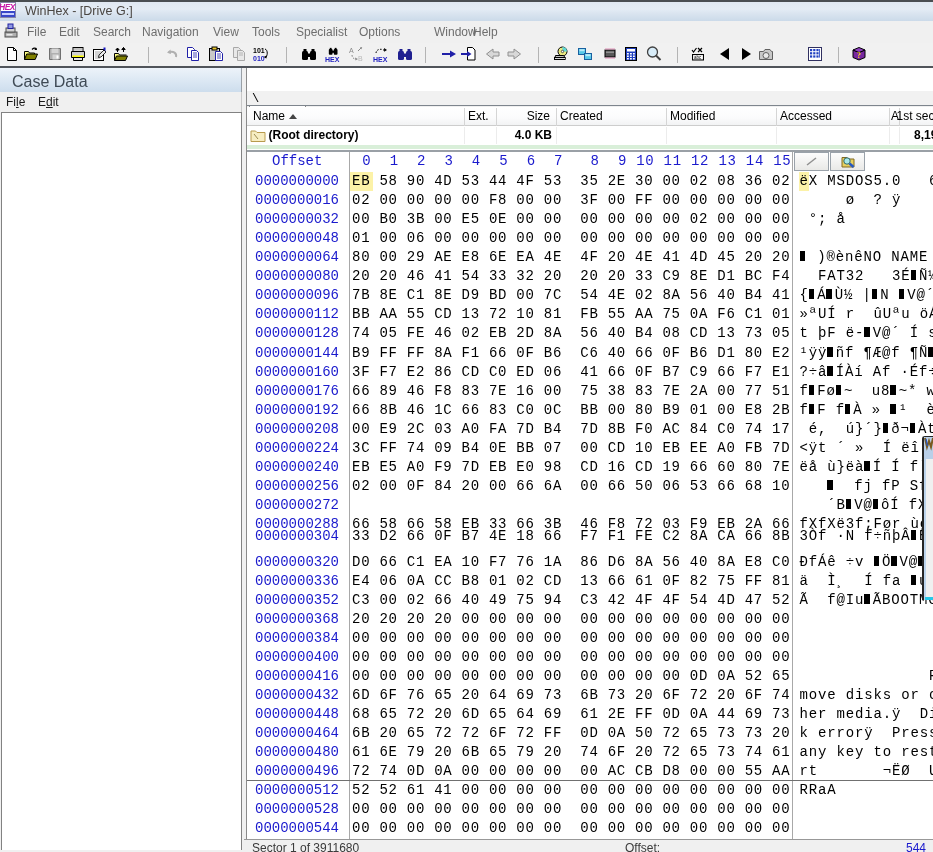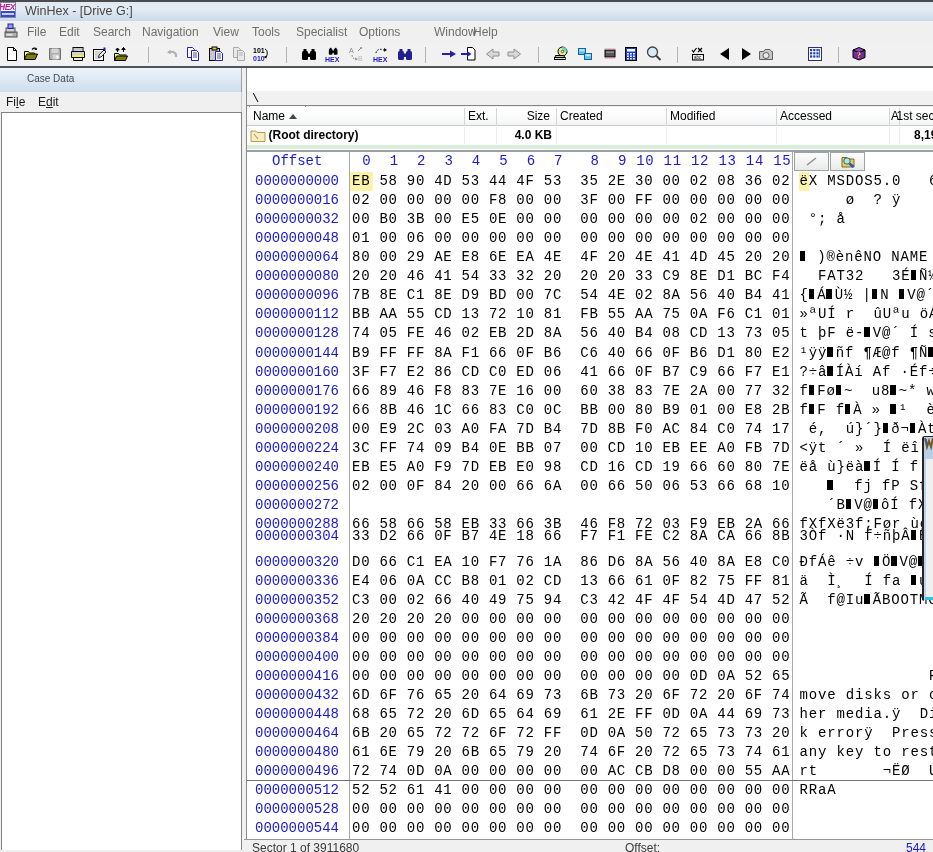--- a/index.html
+++ b/index.html
@@ -18,21 +18,21 @@
 #menu span { position:absolute; top:4px; font-size:12px; color:#6e6e6e; white-space:nowrap; }
 #mico { position:absolute; left:3px; top:2px; width:16px; height:16px; }
 
 #tbar { left:0; top:43px; width:933px; height:23px; background:#f1f1f1; }
 .ic { position:absolute; }
 .tsep { position:absolute; top:47px; width:1px; height:16px; background:#b4b4b4; }
 #darkline { left:0; top:66px; width:933px; height:2px; background:#50545a; }
 
 #cdhead { left:0; top:68px; width:242px; height:24px;
   background:linear-gradient(180deg,#edf3fa 0,#e2ecf6 8px,#cddded 24px); border-right:1px solid #9aa0a6; }
-#cdhead span { position:absolute; left:27px; top:5px; font-size:10px; color:#3f4a55; }
+#cdhead span { position:absolute; left:12px; top:5px; font-size:16px; color:#3f4a55; }
 #cdmenu { left:0; top:92px; width:242px; height:20px; background:#f0f0f0; border-right:1px solid #c8c8c8; }
 #cdmenu span { position:absolute; top:3px; font-size:12px; color:#1a1a1a; }
 #cdmenu u { text-decoration:underline; }
 #cdbox { left:1px; top:112px; width:241px; height:740px; background:#fff; border:1px solid #828282; }
 
 #edbg { left:247px; top:68px; width:686px; height:771px; background:#fff; }
 #edborder { left:246px; top:68px; width:1px; height:784px; background:#8a8a8a; }
 #tabstrip { left:247px; top:68px; width:686px; height:22.5px; background:#f0f0f0; border-top:1px solid #9aa0a6;margin-top:33px; }
 #tab { position:absolute; left:1.5px; top:0; width:57px; height:22.5px; background:#fff;
   border:1px solid #888; border-bottom:none; border-radius:2px 2px 0 0; }
@@ -377,21 +377,21 @@
 <div class="hr" style="top:191.2px"><span class="of">0000000016</span><span class="hx">02 00 00 00 00 F8 00 00  3F 00 FF 00 00 00 00 00</span><span class="tx">     ø  ? ÿ     </span></div>
 <div class="hr" style="top:210.3px"><span class="of">0000000032</span><span class="hx">00 B0 3B 00 E5 0E 00 00  00 00 00 00 02 00 00 00</span><span class="tx"> °; å           </span></div>
 <div class="hr" style="top:229.3px"><span class="of">0000000048</span><span class="hx">01 00 06 00 00 00 00 00  00 00 00 00 00 00 00 00</span><span class="tx">                </span></div>
 <div class="hr" style="top:248.3px"><span class="of">0000000064</span><span class="hx">80 00 29 AE E8 6E EA 4E  4F 20 4E 41 4D 45 20 20</span><span class="tx"><b></b> )®ènêNO NAME  </span></div>
 <div class="hr" style="top:267.4px"><span class="of">0000000080</span><span class="hx">20 20 46 41 54 33 32 20  20 20 33 C9 8E D1 BC F4</span><span class="tx">  FAT32   3É<b></b>Ñ¼ô</span></div>
 <div class="hr" style="top:286.4px"><span class="of">0000000096</span><span class="hx">7B 8E C1 8E D9 BD 00 7C  54 4E 02 8A 56 40 B4 41</span><span class="tx">{<b></b>Á<b></b>Ù½ |<b></b>N <b></b>V@´A</span></div>
 <div class="hr" style="top:305.4px"><span class="of">0000000112</span><span class="hx">BB AA 55 CD 13 72 10 81  FB 55 AA 75 0A F6 C1 01</span><span class="tx">»ªUÍ r  ûUªu öÁ </span></div>
 <div class="hr" style="top:324.4px"><span class="of">0000000128</span><span class="hx">74 05 FE 46 02 EB 2D 8A  56 40 B4 08 CD 13 73 05</span><span class="tx">t þF ë-<b></b>V@´ Í s </span></div>
 <div class="hr" style="top:343.5px"><span class="of">0000000144</span><span class="hx">B9 FF FF 8A F1 66 0F B6  C6 40 66 0F B6 D1 80 E2</span><span class="tx">¹ÿÿ<b></b>ñf ¶Æ@f ¶Ñ<b></b>â</span></div>
 <div class="hr" style="top:362.5px"><span class="of">0000000160</span><span class="hx">3F F7 E2 86 CD C0 ED 06  41 66 0F B7 C9 66 F7 E1</span><span class="tx">?÷â<b></b>ÍÀí Af ·Éf÷á</span></div>
-<div class="hr" style="top:381.5px"><span class="of">0000000176</span><span class="hx">66 89 46 F8 83 7E 16 00  60 38 83 7E 2A 00 77 32</span><span class="tx">f<b></b>Fø<b></b>~  u8<b></b>~* w2</span></div>
+<div class="hr" style="top:381.5px"><span class="of">0000000176</span><span class="hx">66 89 46 F8 83 7E 16 00  75 38 83 7E 2A 00 77 51</span><span class="tx">f<b></b>Fø<b></b>~  u8<b></b>~* w2</span></div>
 <div class="hr" style="top:400.6px"><span class="of">0000000192</span><span class="hx">66 8B 46 1C 66 83 C0 0C  BB 00 80 B9 01 00 E8 2B</span><span class="tx">f<b></b>F f<b></b>À » <b></b>¹  è+</span></div>
 <div class="hr" style="top:419.6px"><span class="of">0000000208</span><span class="hx">00 E9 2C 03 A0 FA 7D B4  7D 8B F0 AC 84 C0 74 17</span><span class="tx"> é, &nbsp;ú}´}<b></b>ð¬<b></b>Àt </span></div>
 <div class="hr" style="top:438.6px"><span class="of">0000000224</span><span class="hx">3C FF 74 09 B4 0E BB 07  00 CD 10 EB EE A0 FB 7D</span><span class="tx">&lt;ÿt ´ »  Í ëî&nbsp;û}</span></div>
 <div class="hr" style="top:457.7px"><span class="of">0000000240</span><span class="hx">EB E5 A0 F9 7D EB E0 98  CD 16 CD 19 66 60 80 7E</span><span class="tx">ëå&nbsp;ù}ëà<b></b>Í Í f`<b></b>~</span></div>
 <div class="hr" style="top:476.7px"><span class="of">0000000256</span><span class="hx">02 00 0F 84 20 00 66 6A  00 66 50 06 53 66 68 10</span><span class="tx">   <b></b>  fj fP Sfh </span></div>
 <div class="hr" style="top:495.7px"><span class="of">0000000272</span><span class="tx">   ´B<b></b>V@<b></b>ôÍ fXfX</span></div>
 <div class="hr" style="top:514.7px"><span class="of">0000000288</span><span class="hx">66 58 66 58 EB 33 66 3B  46 F8 72 03 F9 EB 2A 66</span><span class="tx">fXfXë3f;Før ùë*f</span></div>
 <div class="hr" style="top:527px"><span class="of">0000000304</span><span class="hx">33 D2 66 0F B7 4E 18 66  F7 F1 FE C2 8A CA 66 8B</span><span class="tx">3Òf ·N f÷ñþÂ<b></b>Êf</span></div>
 <div class="hr" style="top:552.8px"><span class="of">0000000320</span><span class="hx">D0 66 C1 EA 10 F7 76 1A  86 D6 8A 56 40 8A E8 C0</span><span class="tx">ÐfÁê ÷v <b></b>Ö<b></b>V@<b></b>èÀ</span></div>
 <div class="hr" style="top:571.8px"><span class="of">0000000336</span><span class="hx">E4 06 0A CC B8 01 02 CD  13 66 61 0F 82 75 FF 81</span><span class="tx">ä  Ì¸  Í fa <b></b>uÿ </span></div>

